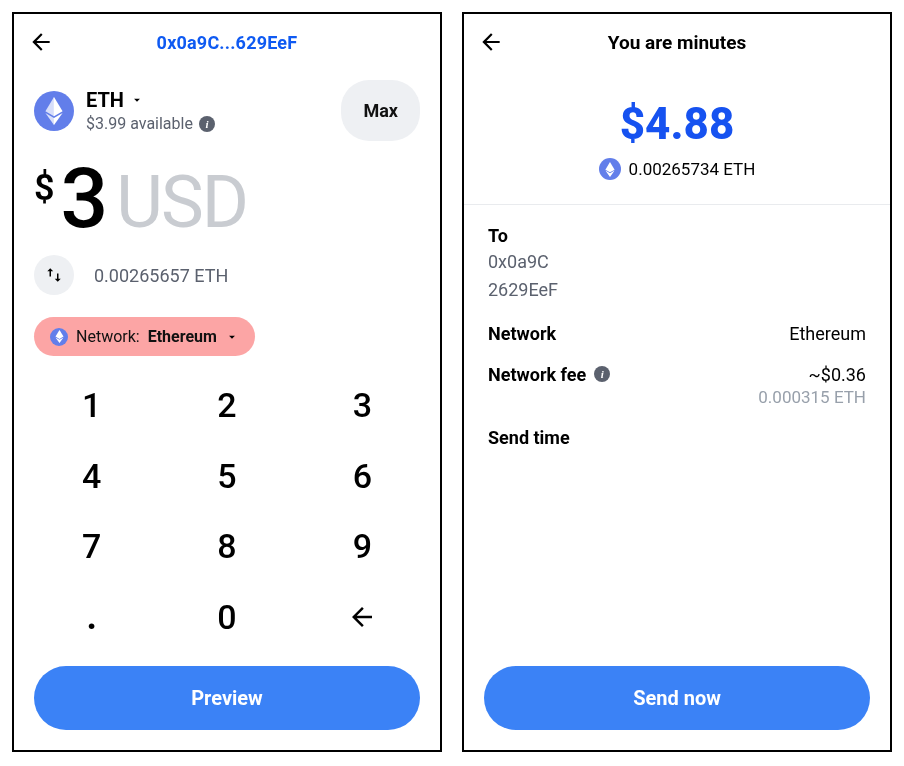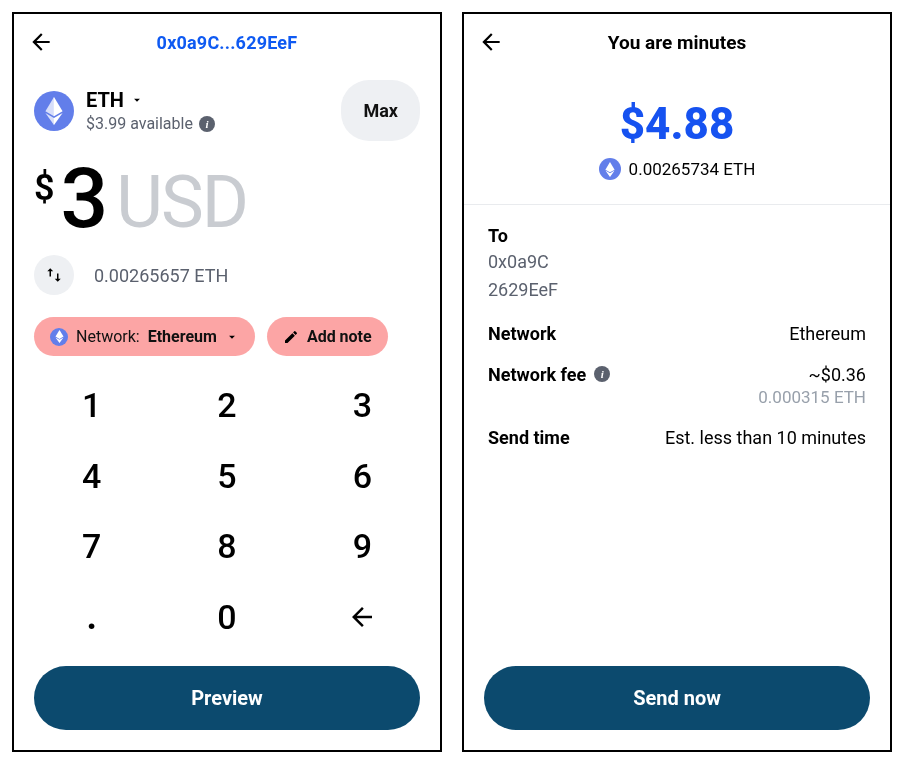--- a/index.html
+++ b/index.html
@@ -28,21 +28,21 @@
   .conv-row{display:flex;align-items:center;gap:20px;padding:14px 20px;}
   .swap-btn{width:40px;height:40px;border-radius:50%;background:#eef0f3;border:none;display:flex;align-items:center;justify-content:center;cursor:pointer;}
   .conv-val{color:#5b616e;font-size:18px;}
   .chips{display:flex;gap:12px;padding:8px 20px 10px 20px;}
   .chip{background:#fca5a5;border:none;border-radius:24px;padding:10px 16px;display:flex;align-items:center;gap:8px;font-size:16px;font-weight:600;color:#111;cursor:pointer;}
   .chip .lbl{font-weight:400;color:#111;}
   .chip .val{font-weight:700;}
   .keypad{display:grid;grid-template-columns:repeat(3,1fr);grid-template-rows:repeat(4,1fr);flex:1;padding:4px 10px 10px 10px;}
   .key{background:transparent;border:none;font-size:34px;font-weight:500;color:#000;cursor:pointer;display:flex;align-items:center;justify-content:center;}
   .key.dot{font-size:36px;font-weight:700;}
-  .primary-btn{margin:4px 20px 20px 20px;height:64px;border:none;border-radius:40px;background:#0c4a6e;color:#fff;font-weight:700;font-size:20px;cursor:pointer;}
+  .primary-btn{margin:4px 20px 20px 20px;height:64px;border:none;border-radius:40px;background:#3b82f6;color:#fff;font-weight:700;font-size:20px;cursor:pointer;}
   
   .summary{display:flex;flex-direction:column;align-items:center;padding:28px 0 24px 0;gap:8px;}
   .big-amt{color:#1652f0;font-size:44px;font-weight:800;}
   .sub-amt{display:flex;align-items:center;gap:8px;color:#000;font-size:17px;}
   .sep{height:1px;background:#e9ebee;margin:0;}
   .details{padding:20px 24px 10px 24px;display:flex;flex-direction:column;gap:20px;flex:1;}
   .drow{display:flex;justify-content:space-between;align-items:flex-start;gap:12px;}
   .dlabel{font-weight:700;font-size:18px;color:#000;display:flex;align-items:center;gap:8px;}
   .dval{text-align:right;font-size:18px;color:#000;}
   .dval .sub{color:#98a0ab;font-size:17px;display:block;margin-top:2px;}
@@ -108,26 +108,20 @@
             <path d="M127.9 0L0 212.5l127.9 75.6L256 212.5z"></path>
             <path d="M127.9 312.9L0 236.6l127.9 181.3L256 236.6z"></path>
           </svg>
       </span>
       <span class="lbl">Network:</span>
       <span class="val">Ethereum</span>
       <svg class="chev" viewBox="0 0 24 24">
           <path d="M7 10l5 5 5-5z" fill="#000"></path>
         </svg>
     </button>
-    <button class="chip">
-      <svg width="16" height="16" viewBox="0 0 24 24">
-          <path d="M3 17.25V21h3.75L17.81 9.94l-3.75-3.75L3 17.25zM20.71 7.04a1 1 0 000-1.41l-2.34-2.34a1 1 0 00-1.41 0l-1.83 1.83 3.75 3.75 1.83-1.83z" fill="#000"></path>
-        </svg>
-      <span class="val">Add note</span>
-    </button>
   </div>
 
   <div class="keypad">
     <button class="key">1</button>
     <button class="key">2</button>
     <button class="key">3</button>
     <button class="key">4</button>
     <button class="key">5</button>
     <button class="key">6</button>
     <button class="key">7</button>
@@ -188,19 +182,18 @@
         <span class="info">i</span>
       </span>
       <span class="dval">
         <span>~$0.36</span>
         <span class="sub">0.000315 ETH</span>
       </span>
     </div>
 
     <div class="drow">
       <span class="dlabel">Send time</span>
-      <span class="dval">Est. less than 10 minutes</span>
     </div>
 
   </div>
 
   <button class="primary-btn">Send now</button>
 </div>
 
 </body></html>

